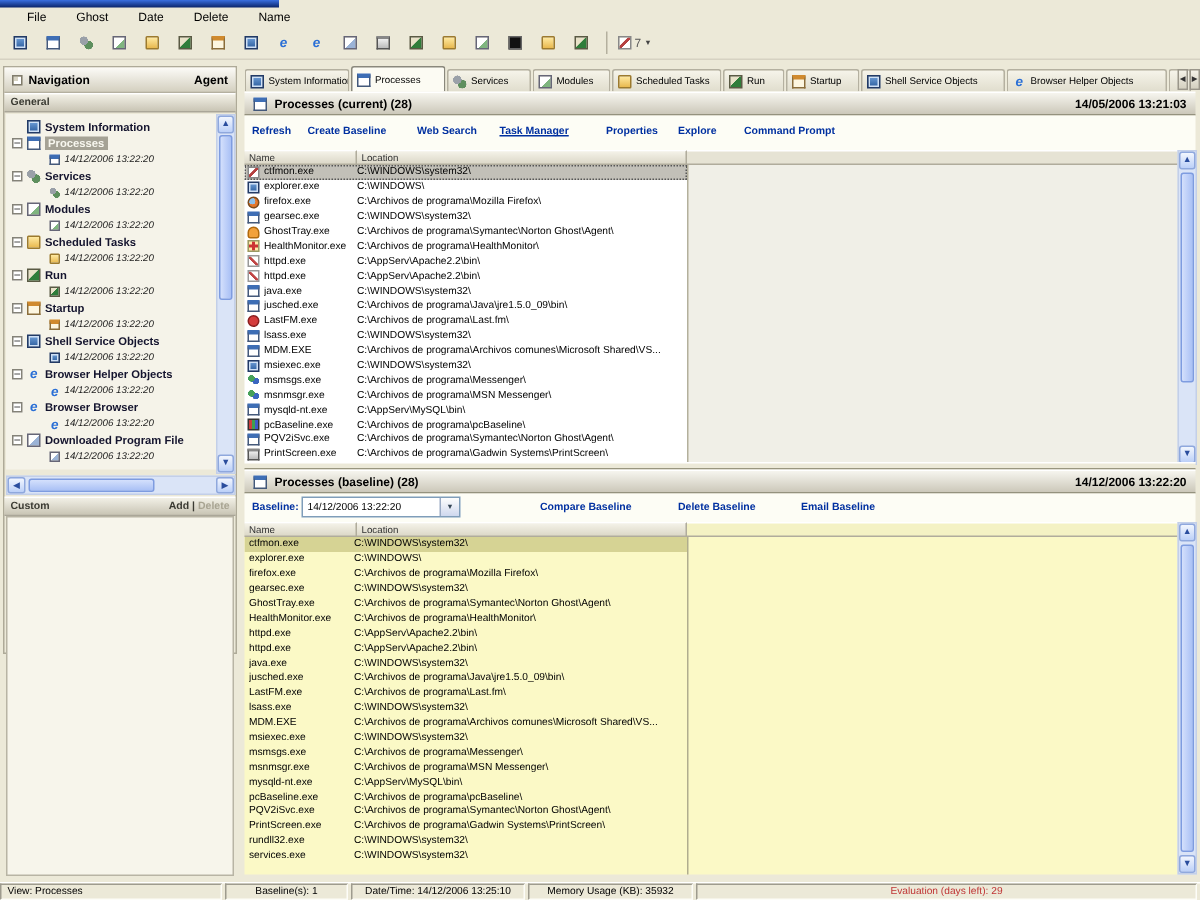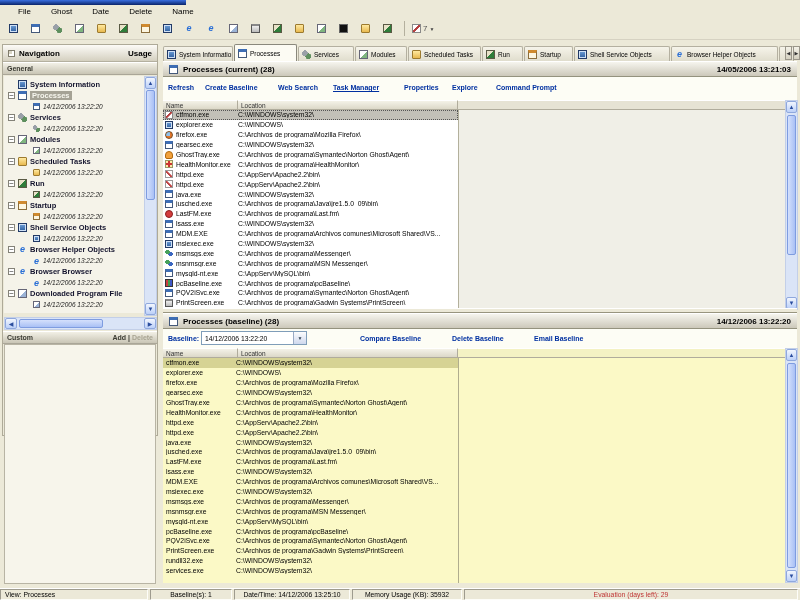--- a/index.html
+++ b/index.html
@@ -218,21 +218,21 @@
       <span class="ic ic-pen"></span>
       <span>7</span>
       <span class="tb-caret">▼</span>
     </span>
   </div>
 
   <div class="nav">
     <div class="nav-header">
       <span class="ic sm ic-dock"></span>
       <span class="nav-title">Navigation</span>
-      <span class="nav-align">Usage</span>
+      <span class="nav-align">Agent</span>
     </div>
     <div class="nav-sec" style="top:17px;">
       <span>General</span>
     </div>
     <div class="tree" id="tree">
         <div class="t-row">
           <span class="t-sp"></span>
           <span class="ic ic-computer"></span>
           <span class="t-label">System Information</span>
         </div>

